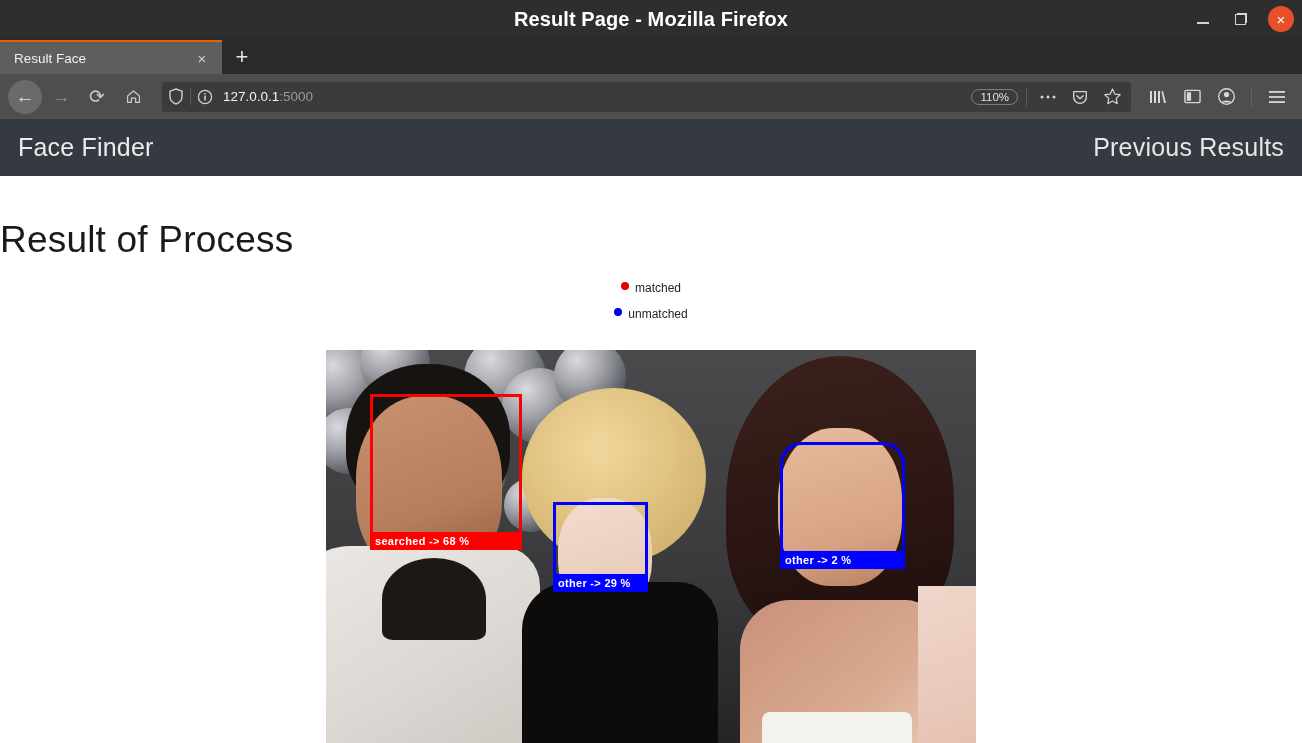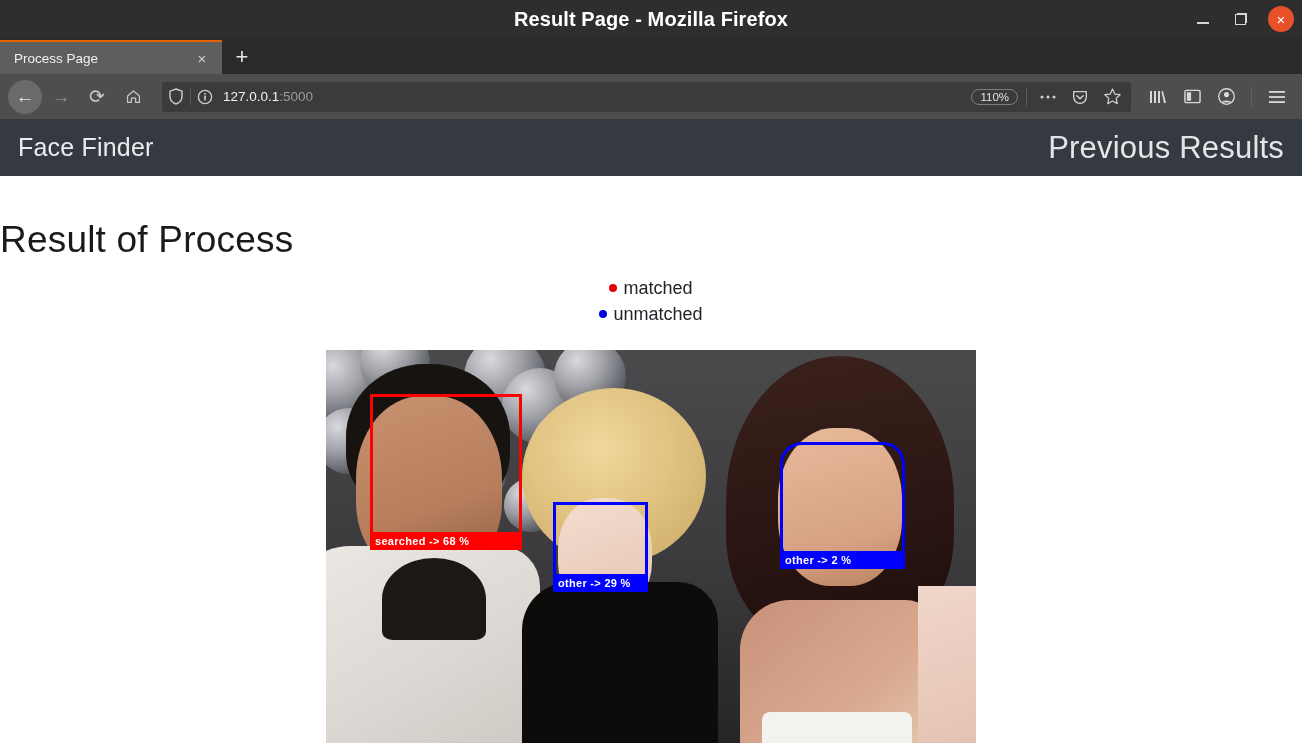--- a/index.html
+++ b/index.html
@@ -83,28 +83,28 @@
   .tb-icon { width: 30px; height: 30px; display: flex; align-items: center; justify-content: center; color: #d8d8d8; }
   .tb-sep { width: 1px; height: 20px; background: #616161; margin: 0 6px; }
 
   
   .viewport { flex: 1; background: #ffffff; overflow: hidden; position: relative; }
   .site-nav {
     height: 57px; background: #343a40; display: flex; align-items: center;
     justify-content: space-between; padding: 0 18px;
   }
   .brand { color: #e9ecef; font-size: 25px; font-weight: 400; letter-spacing: .2px; }
-  .nav-link { color: #e3e6e9; font-size: 31px; font-weight: 400; letter-spacing: .2px; }
+  .nav-link { color: #e3e6e9; font-size: 25px; font-weight: 400; letter-spacing: .2px; }
 
   .page-title {
     text-align: left; font-size: 37px; font-weight: 400; color: #1a1a1a;
     margin-top: 43px; letter-spacing: .2px;
   }
   .legend { margin-top: 14px; text-align: center; }
-  .legend-row { font-size: 18px; color: #212529; line-height: 26px; }
+  .legend-row { font-size: 12px; color: #212529; line-height: 26px; }
   .dot { display: inline-block; width: 8px; height: 8px; border-radius: 50%; vertical-align: 2px; margin-right: 6px; }
   .dot-matched { background: #e00000; }
   .dot-unmatched { background: #0000e0; }
 
   
   .photo-wrap { margin: 23px auto 0; width: 650px; height: 406px; position: relative; overflow: hidden; }
   .photo {
     position: absolute; inset: 0;
     background:
       linear-gradient(180deg, #4a4a4c 0%, #3a3a3c 55%, #232325 100%);
@@ -146,21 +146,21 @@
         <span class="maximize-glyph"></span>
       </div>
       <div class="close-btn">
         <span>×</span>
       </div>
     </div>
   </div>
 
   <div class="tabstrip">
     <div class="tab">
-      <span class="tab-label">Process Page</span>
+      <span class="tab-label">Result Face</span>
       <span class="tab-close">×</span>
     </div>
     <div class="newtab">
       <span>+</span>
     </div>
   </div>
 
   <div class="navbar">
     <div class="nav-btn back">
       <span>←</span>

